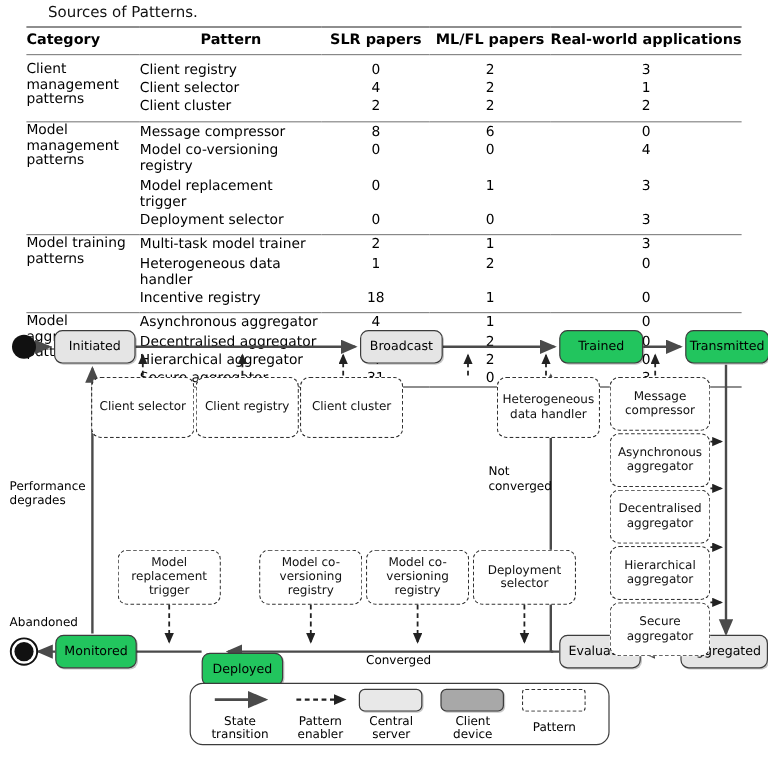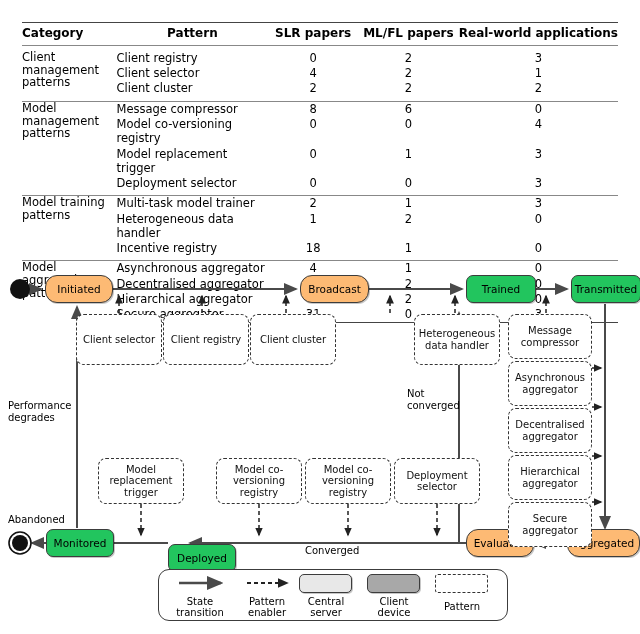--- a/index.html
+++ b/index.html
@@ -31,21 +31,21 @@
   .spacer{height:5px;}
 
   
   #diagram{position:absolute;left:0;top:262px;width:640px;height:372px;
            font-family:"DejaVu Sans","Liberation Sans",sans-serif;}
   #diagram svg{position:absolute;left:0;top:0;}
   .state{position:absolute;box-sizing:border-box;border:1.3px solid #3c3c3c;
          border-radius:7px;display:flex;align-items:center;justify-content:center;
          font-size:10.5px;color:#000;text-align:center;line-height:11px;
          box-shadow:1px 1px 0 rgba(0,0,0,0.22);}
-  .state.light{background:#fdba74;border-radius:12px;}
+  .state.light{background:#e5e5e5;}
   .state.dark{background:#22c55e;}
   .pbox{position:absolute;box-sizing:border-box;border:1.4px dashed #333;
         border-radius:8px;background:#fff;display:flex;align-items:center;
         justify-content:center;font-size:10px;color:#111;text-align:center;
         line-height:11.5px;padding:1px 2px;}
   .lbl{position:absolute;font-size:10px;color:#000;
        line-height:11.5px;white-space:pre-line;}
   .legend-box{position:absolute;box-sizing:border-box;border:1.3px solid #3c3c3c;
               border-radius:11px;background:#fff;}
   .lg-item{position:absolute;font-size:10px;text-align:center;line-height:11px;
@@ -56,20 +56,21 @@
   .lg-sw.dark{background:#a8a8a8;border:1.3px solid #3c3c3c;
               box-shadow:1px 1px 0 rgba(0,0,0,0.22);}
   .lg-sw.pat{background:#fff;border:1.4px dashed #333;border-radius:3px;}
   .footer-sliver{position:absolute;left:0;top:620px;width:640px;height:14px;
                  overflow:hidden;font-size:9px;color:#c9c9c9;white-space:nowrap;}
 </style>
 </head>
 <body>
 
 <div id="table-region">
+  <div class="caption">Sources of Patterns.</div>
   <table class="tbl">
     <colgroup>
       <col class="c-cat">
         <col class="c-pat">
         <col class="c-n1">
         <col class="c-n2">
         <col class="c-n3">
     </colgroup>
     <thead>
       <tr>

